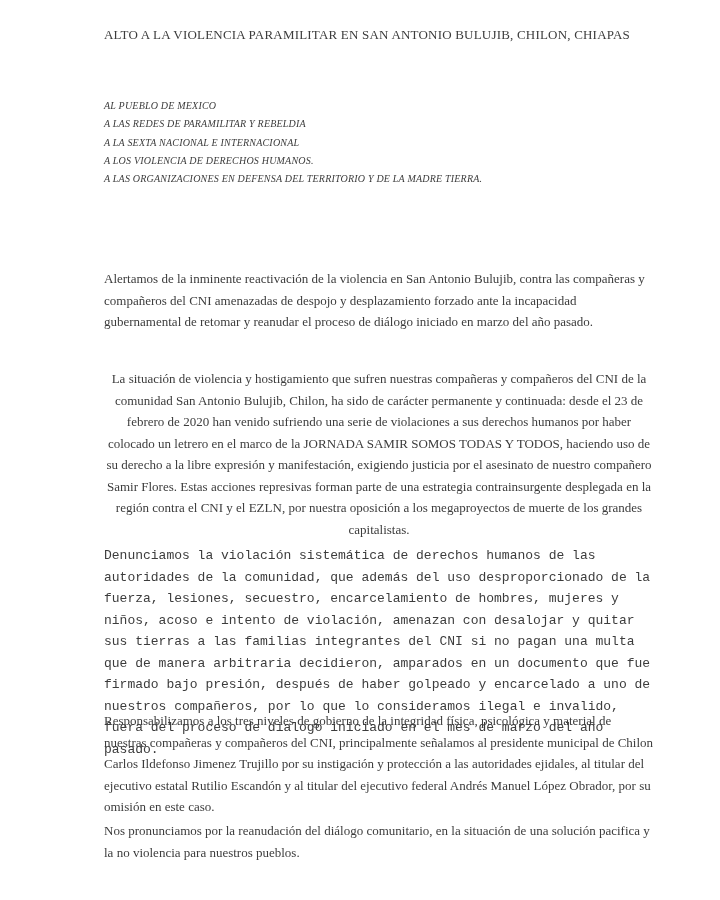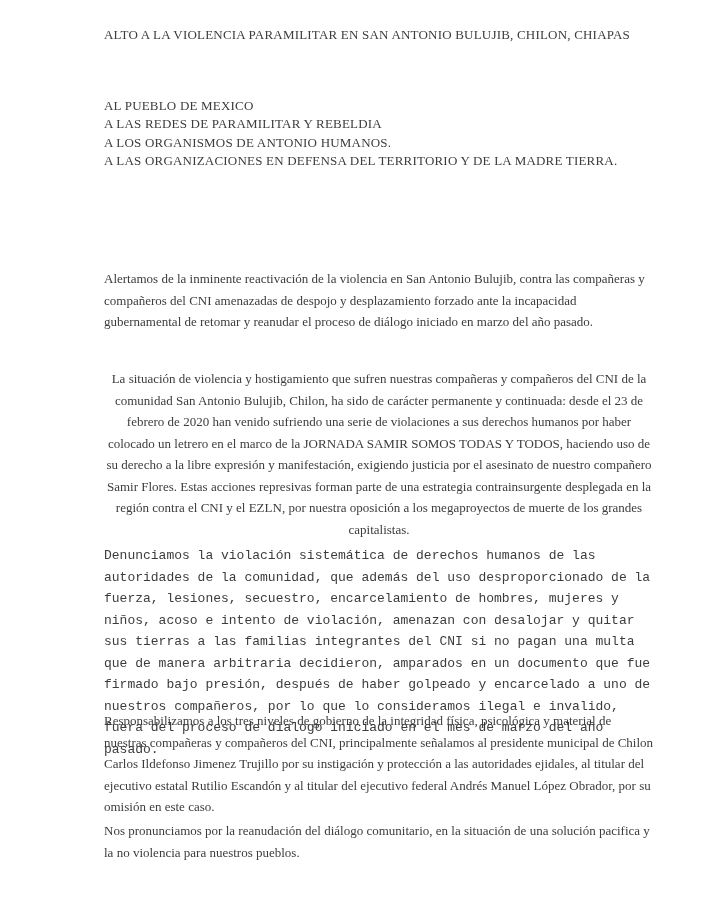--- a/index.html
+++ b/index.html
@@ -32,23 +32,24 @@
     text-align: left;
   }
   .doc-title {
     top: 26px;
     font-size: 13px;
     line-height: 18px;
     letter-spacing: 0.2px;
   }
   .addressees {
     top: 97px;
-    font-size: 13px;
+    font-size: 10px;
     line-height: 18.3px;
     letter-spacing: 0.2px;
+    font-style: italic;
   }
   .addr-line {
     margin: 0;
   }
   .para {
     font-size: 13px;
     line-height: 21.5px;
   }
   .para-0 { top: 268px; }
   .para-1 { top: 368px; text-align: center; }
@@ -60,21 +61,22 @@
 <body>
 
 <div class="page">
   <div class="content">
 
     <p class="block doc-title">ALTO A LA VIOLENCIA PARAMILITAR EN SAN ANTONIO BULUJIB, CHILON, CHIAPAS</p>
 
     <div class="block addressees">
       <p class="addr-line">AL PUEBLO DE MEXICO</p>
       <p class="addr-line">A LAS REDES DE PARAMILITAR Y REBELDIA</p>
-      <p class="addr-line">A LOS ORGANISMOS DE ANTONIO HUMANOS.</p>
+      <p class="addr-line">A LA SEXTA NACIONAL E INTERNACIONAL</p>
+      <p class="addr-line">A LOS VIOLENCIA DE DERECHOS HUMANOS.</p>
       <p class="addr-line">A LAS ORGANIZACIONES EN DEFENSA DEL TERRITORIO Y DE LA MADRE TIERRA.</p>
     </div>
 
     <p class="block para para-0">Alertamos de la inminente reactivación de la violencia en San Antonio Bulujib, contra las compañeras y compañeros del CNI amenazadas de despojo y desplazamiento forzado ante la incapacidad gubernamental de retomar y reanudar el proceso de diálogo iniciado en marzo del año pasado.</p>
 
     <p class="block para para-1">La situación de violencia y hostigamiento que sufren nuestras compañeras y compañeros del CNI de la comunidad San Antonio Bulujib, Chilon, ha sido de carácter permanente y continuada: desde el 23 de febrero de 2020 han venido sufriendo una serie de violaciones a sus derechos humanos por haber colocado un letrero en el marco de la JORNADA SAMIR SOMOS TODAS Y TODOS, haciendo uso de su derecho a la libre expresión y manifestación, exigiendo justicia por el asesinato de nuestro compañero Samir Flores. Estas acciones represivas forman parte de una estrategia contrainsurgente desplegada en la región contra el CNI y el EZLN, por nuestra oposición a los megaproyectos de muerte de los grandes capitalistas.</p>
 
     <p class="block para para-2">Denunciamos la violación sistemática de derechos humanos de las autoridades de la comunidad, que además del uso desproporcionado de la fuerza, lesiones, secuestro, encarcelamiento de hombres, mujeres y niños, acoso e intento de violación, amenazan con desalojar y quitar sus tierras a las familias integrantes del CNI si no pagan una multa que de manera arbitraria decidieron, amparados en un documento que fue firmado bajo presión, después de haber golpeado y encarcelado a uno de nuestros compañeros, por lo que lo consideramos ilegal e invalido, fuera del proceso de dialogo iniciado en el mes de marzo del año pasado.</p>
 
     <p class="block para para-3">Responsabilizamos a los tres niveles de gobierno de la integridad física, psicológica y material de nuestras compañeras y compañeros del CNI, principalmente señalamos al presidente municipal de Chilon Carlos Ildefonso Jimenez Trujillo por su instigación y protección a las autoridades ejidales, al titular del ejecutivo estatal Rutilio Escandón y al titular del ejecutivo federal Andrés Manuel López Obrador, por su omisión en este caso.</p>

